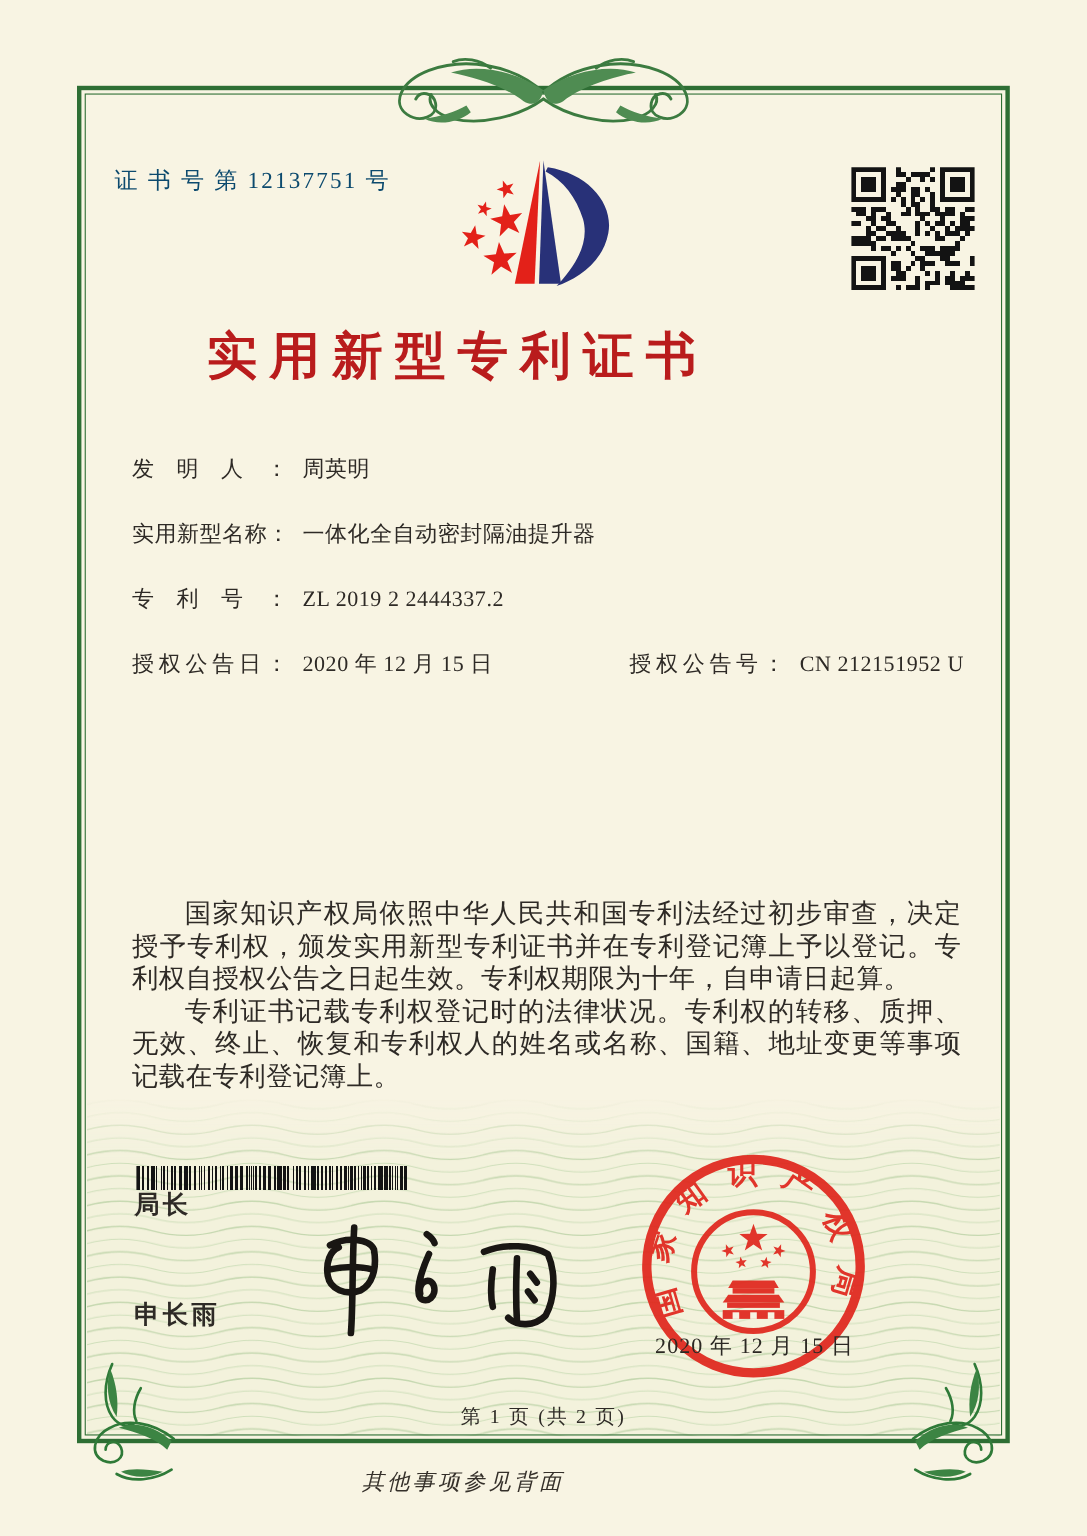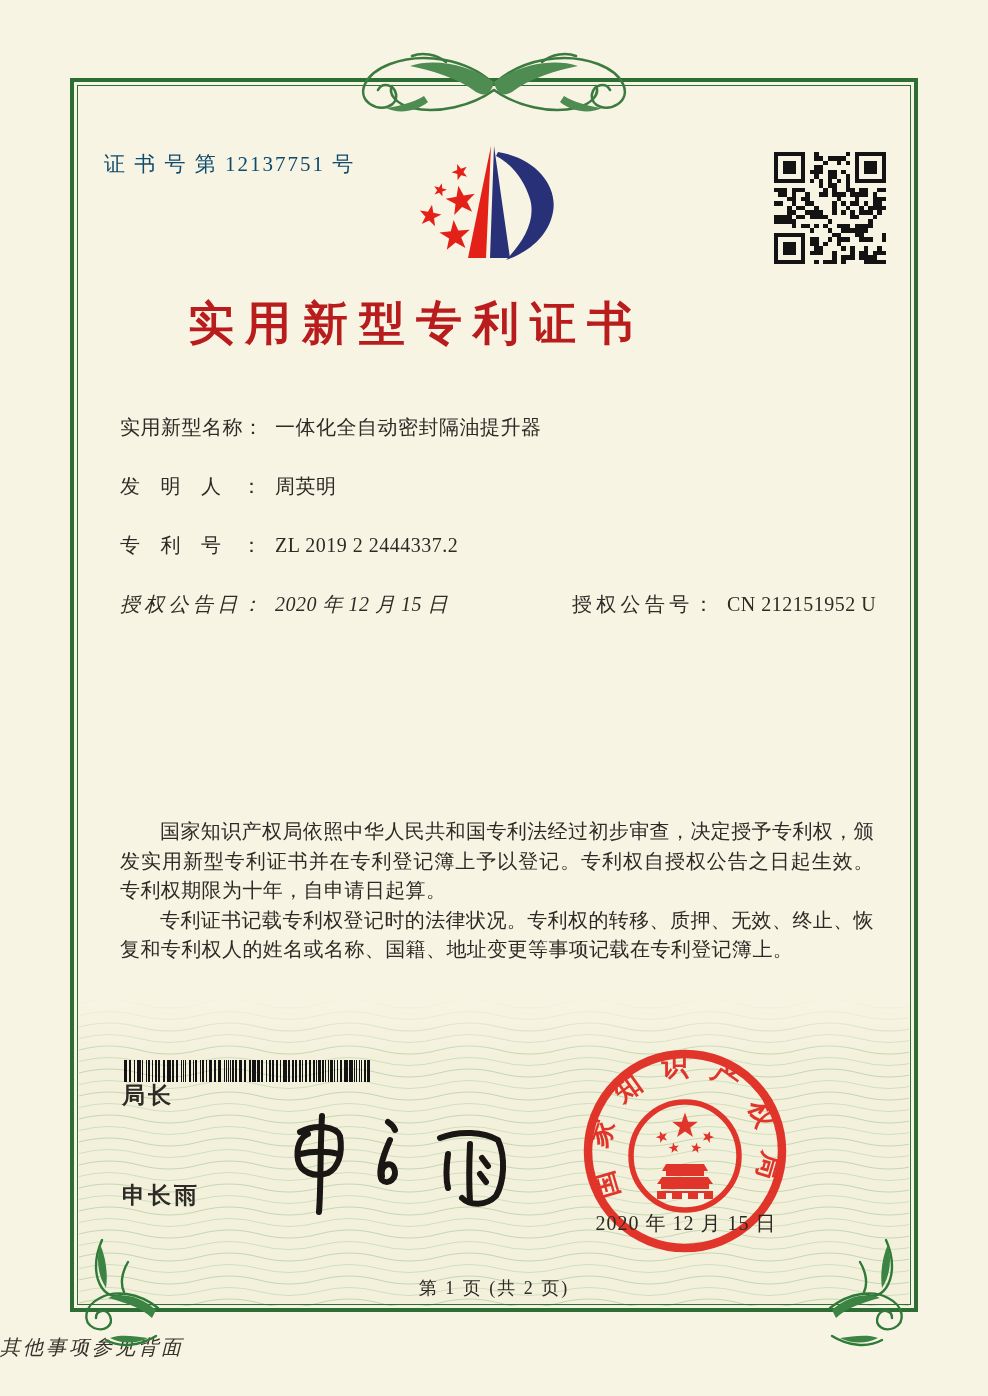--- a/index.html
+++ b/index.html
@@ -15,36 +15,36 @@
   .logo{left:412px;top:142px;z-index:2;}
   .qr{left:774px;top:152px;z-index:2;}
   .page-title{left:0;width:832px;top:293px;text-align:center;font-size:46px;font-weight:bold;
               letter-spacing:11px;color:#b91c1c;z-index:2;}
   
   .fields{left:120px;top:412px;width:770px;z-index:2;}
   .field-row{font-size:20px;line-height:30px;margin-bottom:29px;white-space:nowrap;letter-spacing:0.5px;}
   .flabel{display:inline-block;width:142px;text-align:justify;text-align-last:justify;vertical-align:top;}
   .fvalue{margin-left:13px;}
   .fpair{display:inline-block;}
-  .fpair.w1{width:452px;font-style:italic;}
+  .fpair.w1{width:452px;}
   
-  .paras{left:120px;top:817px;width:754px;font-size:20px;line-height:29.5px;z-index:2;}
+  .paras{left:120px;top:817px;width:754px;font-size:24px;line-height:29.5px;z-index:2;}
   .paras p{margin:0;text-indent:2em;text-align:justify;letter-spacing:0.4px;}
   
   .barcode{left:124px;top:1060px;z-index:2;}
   .commissioner-title{left:122px;top:1080px;font-size:23px;font-weight:600;
       font-family:"Liberation Sans","DejaVu Sans",sans-serif;z-index:2;letter-spacing:3px;}
   .commissioner-name{left:122px;top:1180px;font-size:23px;font-weight:600;
       font-family:"Liberation Sans","DejaVu Sans",sans-serif;z-index:2;letter-spacing:3px;}
   .signature{left:270px;top:1110px;z-index:3;}
   .seal{left:578px;top:1044px;z-index:3;opacity:0.92;}
   .seal-date{left:588px;top:1210px;width:196px;text-align:center;font-size:20px;color:#2b2823;
       z-index:4;letter-spacing:1px;}
   .page-info{left:0;width:988px;top:1276px;text-align:center;font-size:18px;z-index:2;letter-spacing:2px;}
-  .back-note{left:0;width:842px;top:1334px;font-size:20px;color:#35302a;
+  .back-note{left:0;width:842px;top:1334px;text-align:center;font-size:20px;color:#35302a;
       z-index:2;letter-spacing:3px;font-style:italic;}
   .flourish{z-index:3;}
 </style>
 </head>
 <body>
 
 <svg class="abs waves" width="830" height="308" viewBox="0 0 830 308">
   <defs>
     <pattern id="wavep" width="120" height="23" patternUnits="userSpaceOnUse">
       <path d="M0,6 Q30,-2 60,6 T120,6" stroke="#bdd3a8" stroke-width="1.2" fill="none"></path>
@@ -325,24 +325,24 @@
     <rect x="89.60000000000001" y="8.96" width="13.440000000000001" height="13.440000000000001" fill="#131313"></rect>
     <rect x="0" y="80.64000000000001" width="31.360000000000003" height="31.360000000000003" fill="#131313"></rect>
     <rect x="4.48" y="85.12" width="22.400000000000002" height="22.400000000000002" fill="#f8f4e3"></rect>
     <rect x="8.96" y="89.60000000000001" width="13.440000000000001" height="13.440000000000001" fill="#131313"></rect>
   </svg>
 
 <div class="abs page-title">实用新型专利证书</div>
 
 <div class="abs fields">
   <div class="field-row">
-    <span class="flabel">实用新型名称：</span><span class="fvalue">一体化全自动密封隔油提升器</span>
+    <span class="flabel">发明人：</span><span class="fvalue">周英明</span>
   </div>
   <div class="field-row">
-    <span class="flabel">发明人：</span><span class="fvalue">周英明</span>
+    <span class="flabel">实用新型名称：</span><span class="fvalue">一体化全自动密封隔油提升器</span>
   </div>
   <div class="field-row">
     <span class="flabel">专利号：</span><span class="fvalue">ZL 2019 2 2444337.2</span>
   </div>
   <div class="field-row">
     <span class="fpair w1">
       <span class="flabel">授权公告日：</span><span class="fvalue">2020 年 12 月 15 日</span>
     </span><span class="fpair">
       <span class="flabel">授权公告号：</span><span class="fvalue">CN 212151952 U</span>
     </span>

